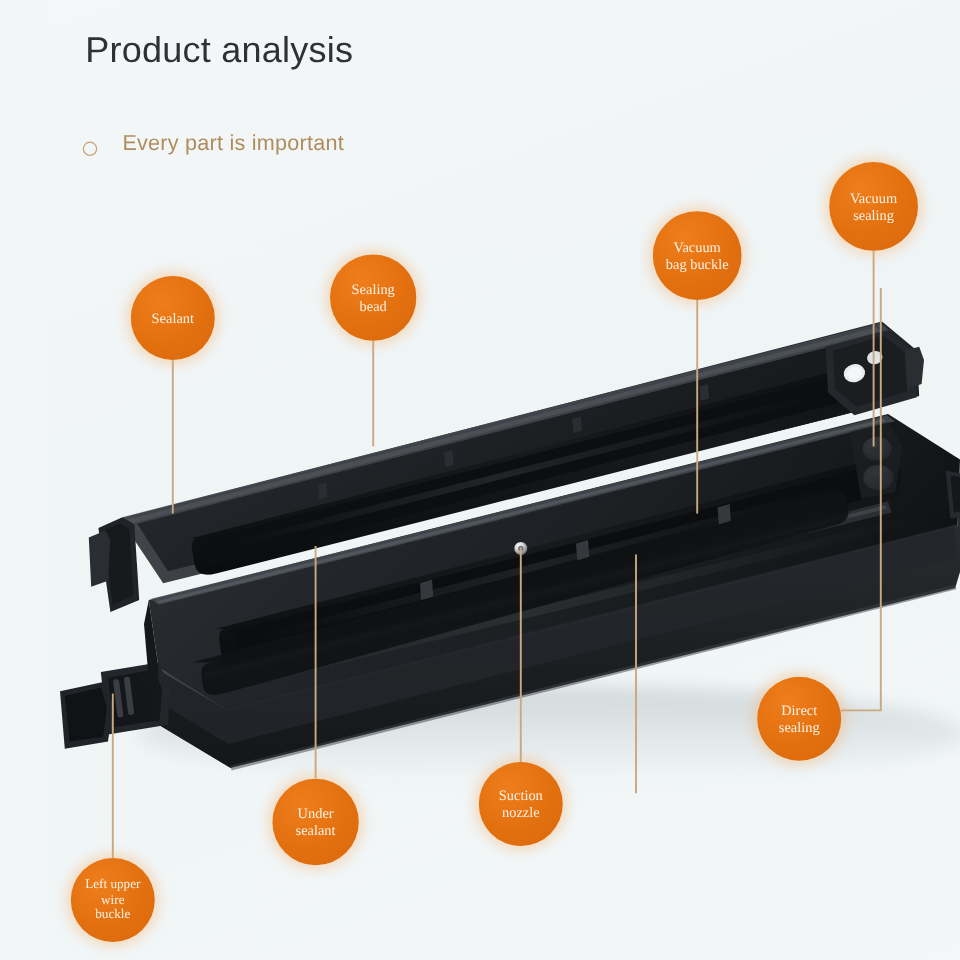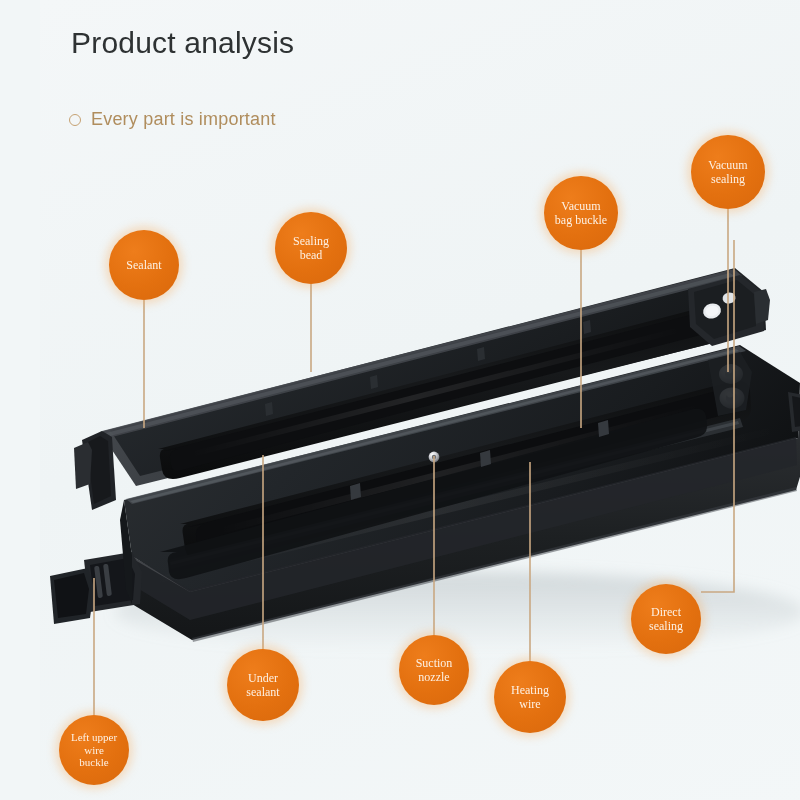--- a/index.html
+++ b/index.html
@@ -33,22 +33,22 @@
     font-weight: 400;
     color: #2e3233;
     letter-spacing: 0.2px;
     white-space: nowrap;
   }
   #subtitle-row {
     position: absolute;
     left: 29px;
     top: 109px;
     display: flex;
-    align-items: center;
-    gap: 10px;
+    align-items: flex-end;
+    gap: 21px;
   }
   #subtitle-bullet {
     width: 12px;
     height: 12px;
     border: 1.6px solid #c6a273;
     border-radius: 50%;
     box-sizing: border-box;
     flex: 0 0 auto;
   }
   #subtitle-text {
@@ -282,29 +282,25 @@
   <div class="callout" style="left:504px; top:176px; width:74px; height:74px; font-size:12px;">
     <span class="ctext">Vacuum
 bag buckle</span>
   </div>
 
   <div class="callout" style="left:651px; top:135px; width:74px; height:74px; font-size:12px;">
     <span class="ctext">Vacuum
 sealing</span>
   </div>
 
-  <div class="callout" style="left:591px; top:584px; width:70px; height:70px; font-size:12px;">
+  <div class="callout" style="left:591px; top:564px; width:70px; height:70px; font-size:12px;">
     <span class="ctext">Direct
 sealing</span>
   </div>
 
-  <div class="callout" style="left:454px; top:661px; width:72px; height:72px; font-size:12px;">
-    <span class="ctext">Heating
-wire</span>
-  </div>
 
   <div class="callout" style="left:359px; top:635px; width:70px; height:70px; font-size:12px;">
     <span class="ctext">Suction
 nozzle</span>
   </div>
 
   <div class="callout" style="left:187px; top:649px; width:72px; height:72px; font-size:12px;">
     <span class="ctext">Under
 sealant</span>
   </div>

